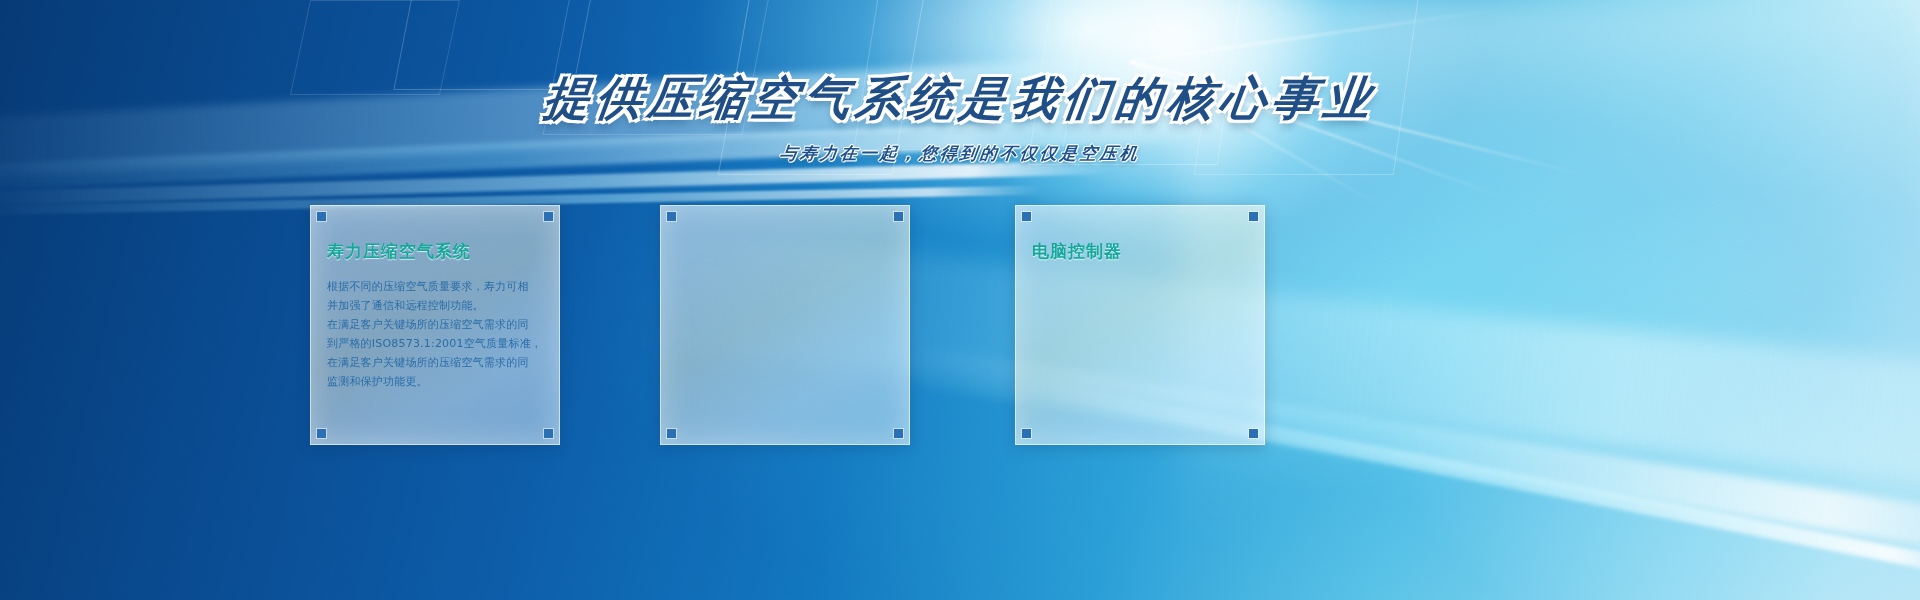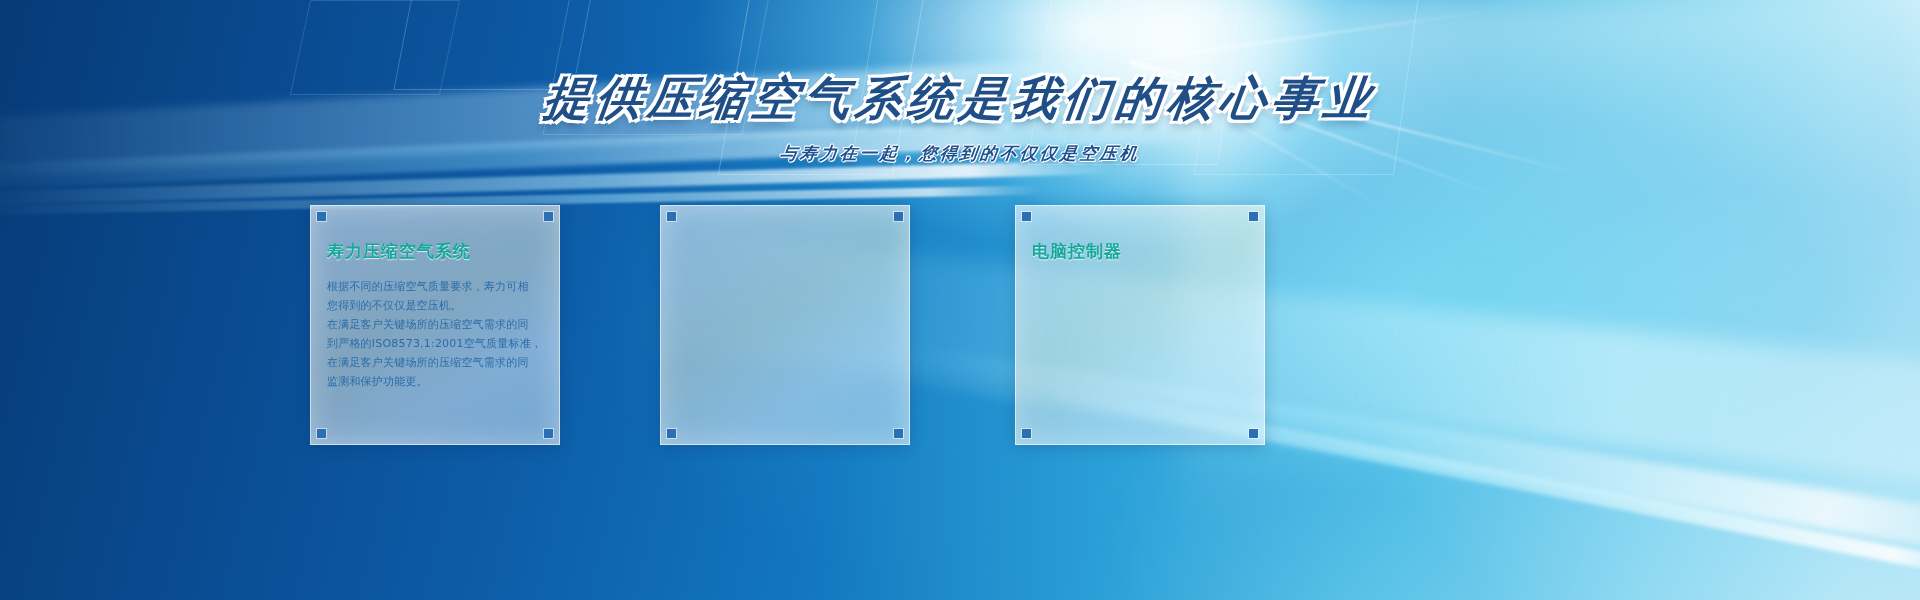--- a/index.html
+++ b/index.html
@@ -222,21 +222,21 @@
   <div id="cards">
 
     <div class="card c1">
       <span class="corner tl"></span>
       <span class="corner tr"></span>
       <span class="corner bl"></span>
       <span class="corner br"></span>
       <div class="card-title">寿力压缩空气系统</div>
       <div class="card-body">
         <div class="card-line">根据不同的压缩空气质量要求，寿力可相</div>
-        <div class="card-line">您得到的不仅仅是空压机。</div>
+        <div class="card-line">并加强了通信和远程控制功能。</div>
         <div class="card-line">在满足客户关键场所的压缩空气需求的同</div>
         <div class="card-line">到严格的ISO8573.1:2001空气质量标准，</div>
         <div class="card-line">在满足客户关键场所的压缩空气需求的同</div>
         <div class="card-line">监测和保护功能更。</div>
       </div>
     </div>
 
     <div class="card c2">
       <span class="corner tl"></span>
       <span class="corner tr"></span>

